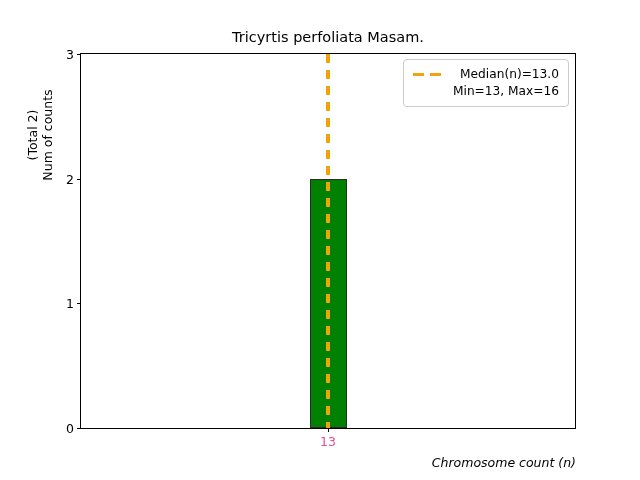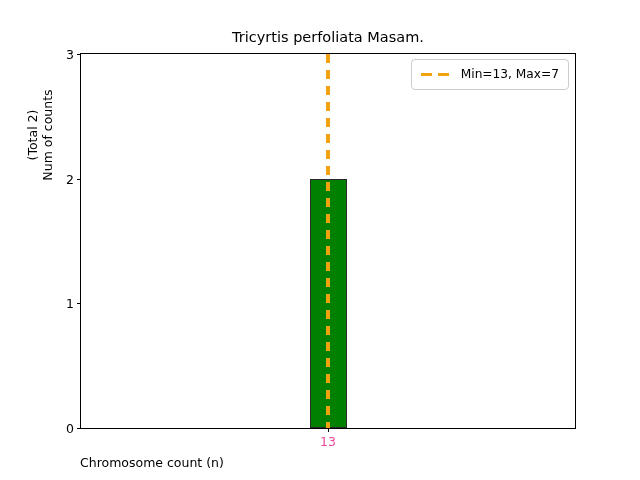--- a/index.html
+++ b/index.html
@@ -126,24 +126,25 @@
     white-space: nowrap;
     color: #ec4899;
   }
 
   
   #xlabel {
     position: absolute;
     left: 80px;
     top: 455px;
     width: 496px;
-    text-align: left;
-    font-size: 12.5px;
-    color: #000000;
-    white-space: nowrap;
+    text-align: right;
+    font-size: 12.5px;
+    color: #000000;
+    white-space: nowrap;
+    font-style: italic;
   }
 
   #ylabel {
     position: absolute;
     left: -108px;
     top: 120px;
     width: 296px;
     transform: rotate(-90deg);
     transform-origin: center center;
     text-align: center;
@@ -233,21 +234,22 @@
       <div class="median-line" style="left:50%;"></div>
     </div>
 
     <div id="legend">
       <div class="legend-row">
         <div class="legend-swatch">
           <div class="dash d1"></div>
           <div class="dash d2"></div>
         </div>
         <div class="legend-texts">
-          <span>Min=13, Max=7</span>
+          <span>Median(n)=13.0</span>
+          <span>Min=13, Max=16</span>
         </div>
       </div>
     </div>
 
   </div>
 
   <div id="xlabel">Chromosome count (n)</div>
 
   <div id="ylabel">
     <span class="yl-line">(Total 2)</span>

